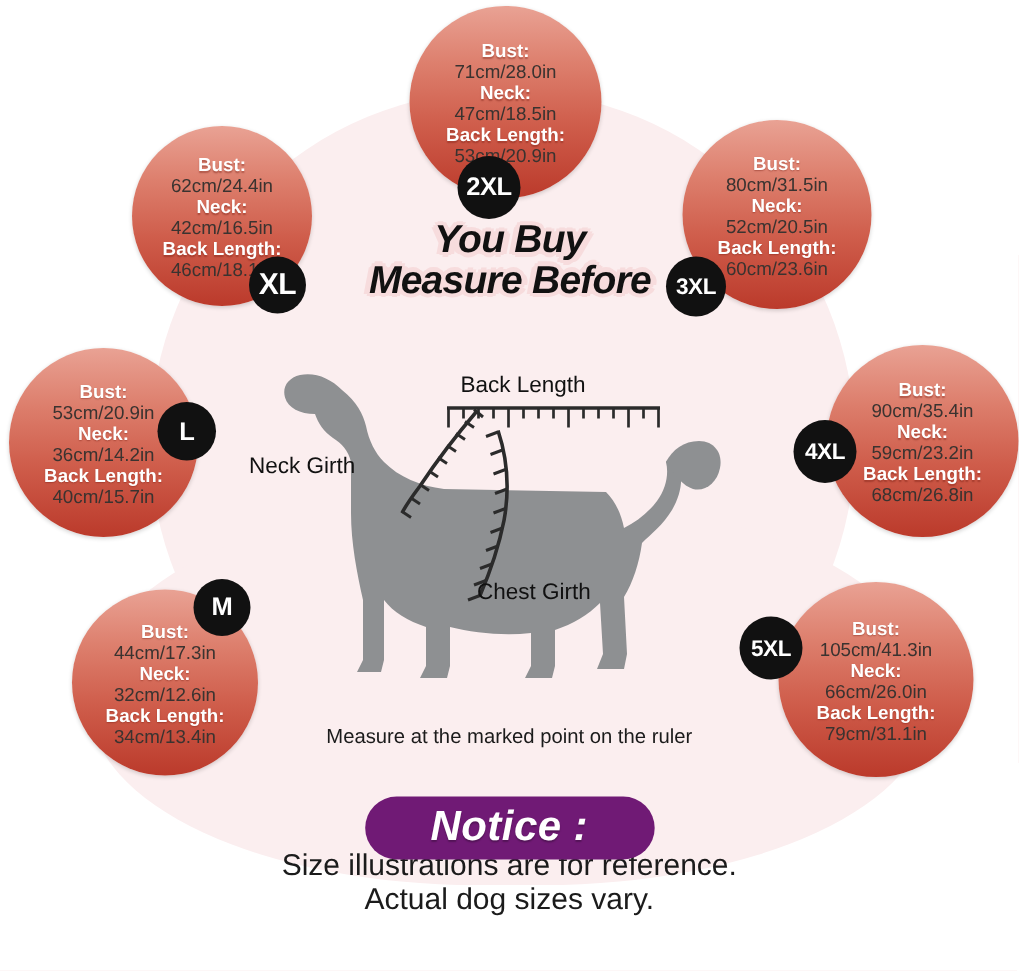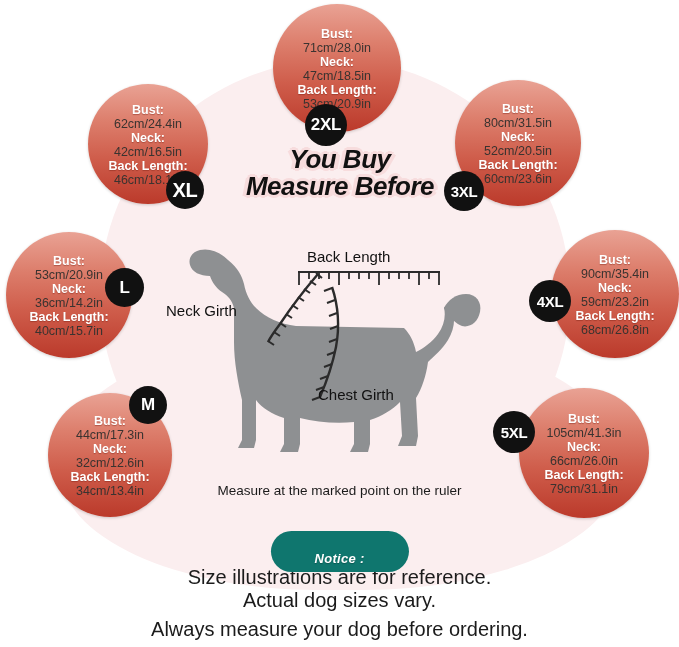--- a/index.html
+++ b/index.html
@@ -116,26 +116,26 @@
     font-size:13.5px;
     color:#1b1b1b;
     z-index:5;
   }
 
   
   .notice{
     position:absolute;
     left:50%;top:531px;
     transform:translateX(-50%);
-    background:#0f766e;
+    background:#701a75;
     color:#ffffff;
     font-weight:bold;
     font-style:italic;
-    font-size:13px;
-    padding:20px 44px 6px;
+    font-size:28px;
+    padding:4px 44px 6px;
     border-radius:22px;
     z-index:6;
     letter-spacing:.3px;
     text-shadow:0 1px 1px rgba(0,0,0,.25);
   }
 
   .bottomtext{
     position:absolute;
     left:0;right:0;top:566px;
     text-align:center;
@@ -340,16 +340,15 @@
   <div class="dlabel" id="lbl-neck">Neck Girth</div>
   <div class="dlabel" id="lbl-chest">Chest Girth</div>
 
   <div class="footnote">Measure at the marked point on the ruler</div>
 
   <div class="notice">Notice :</div>
 
   <div class="bottomtext">
     <div class="bt1">Size illustrations are for reference.</div>
     <div class="bt2">Actual dog sizes vary.</div>
-    <div class="bt3">Always measure your dog before ordering.</div>
   </div>
 
 </div>
 
 </body></html>

